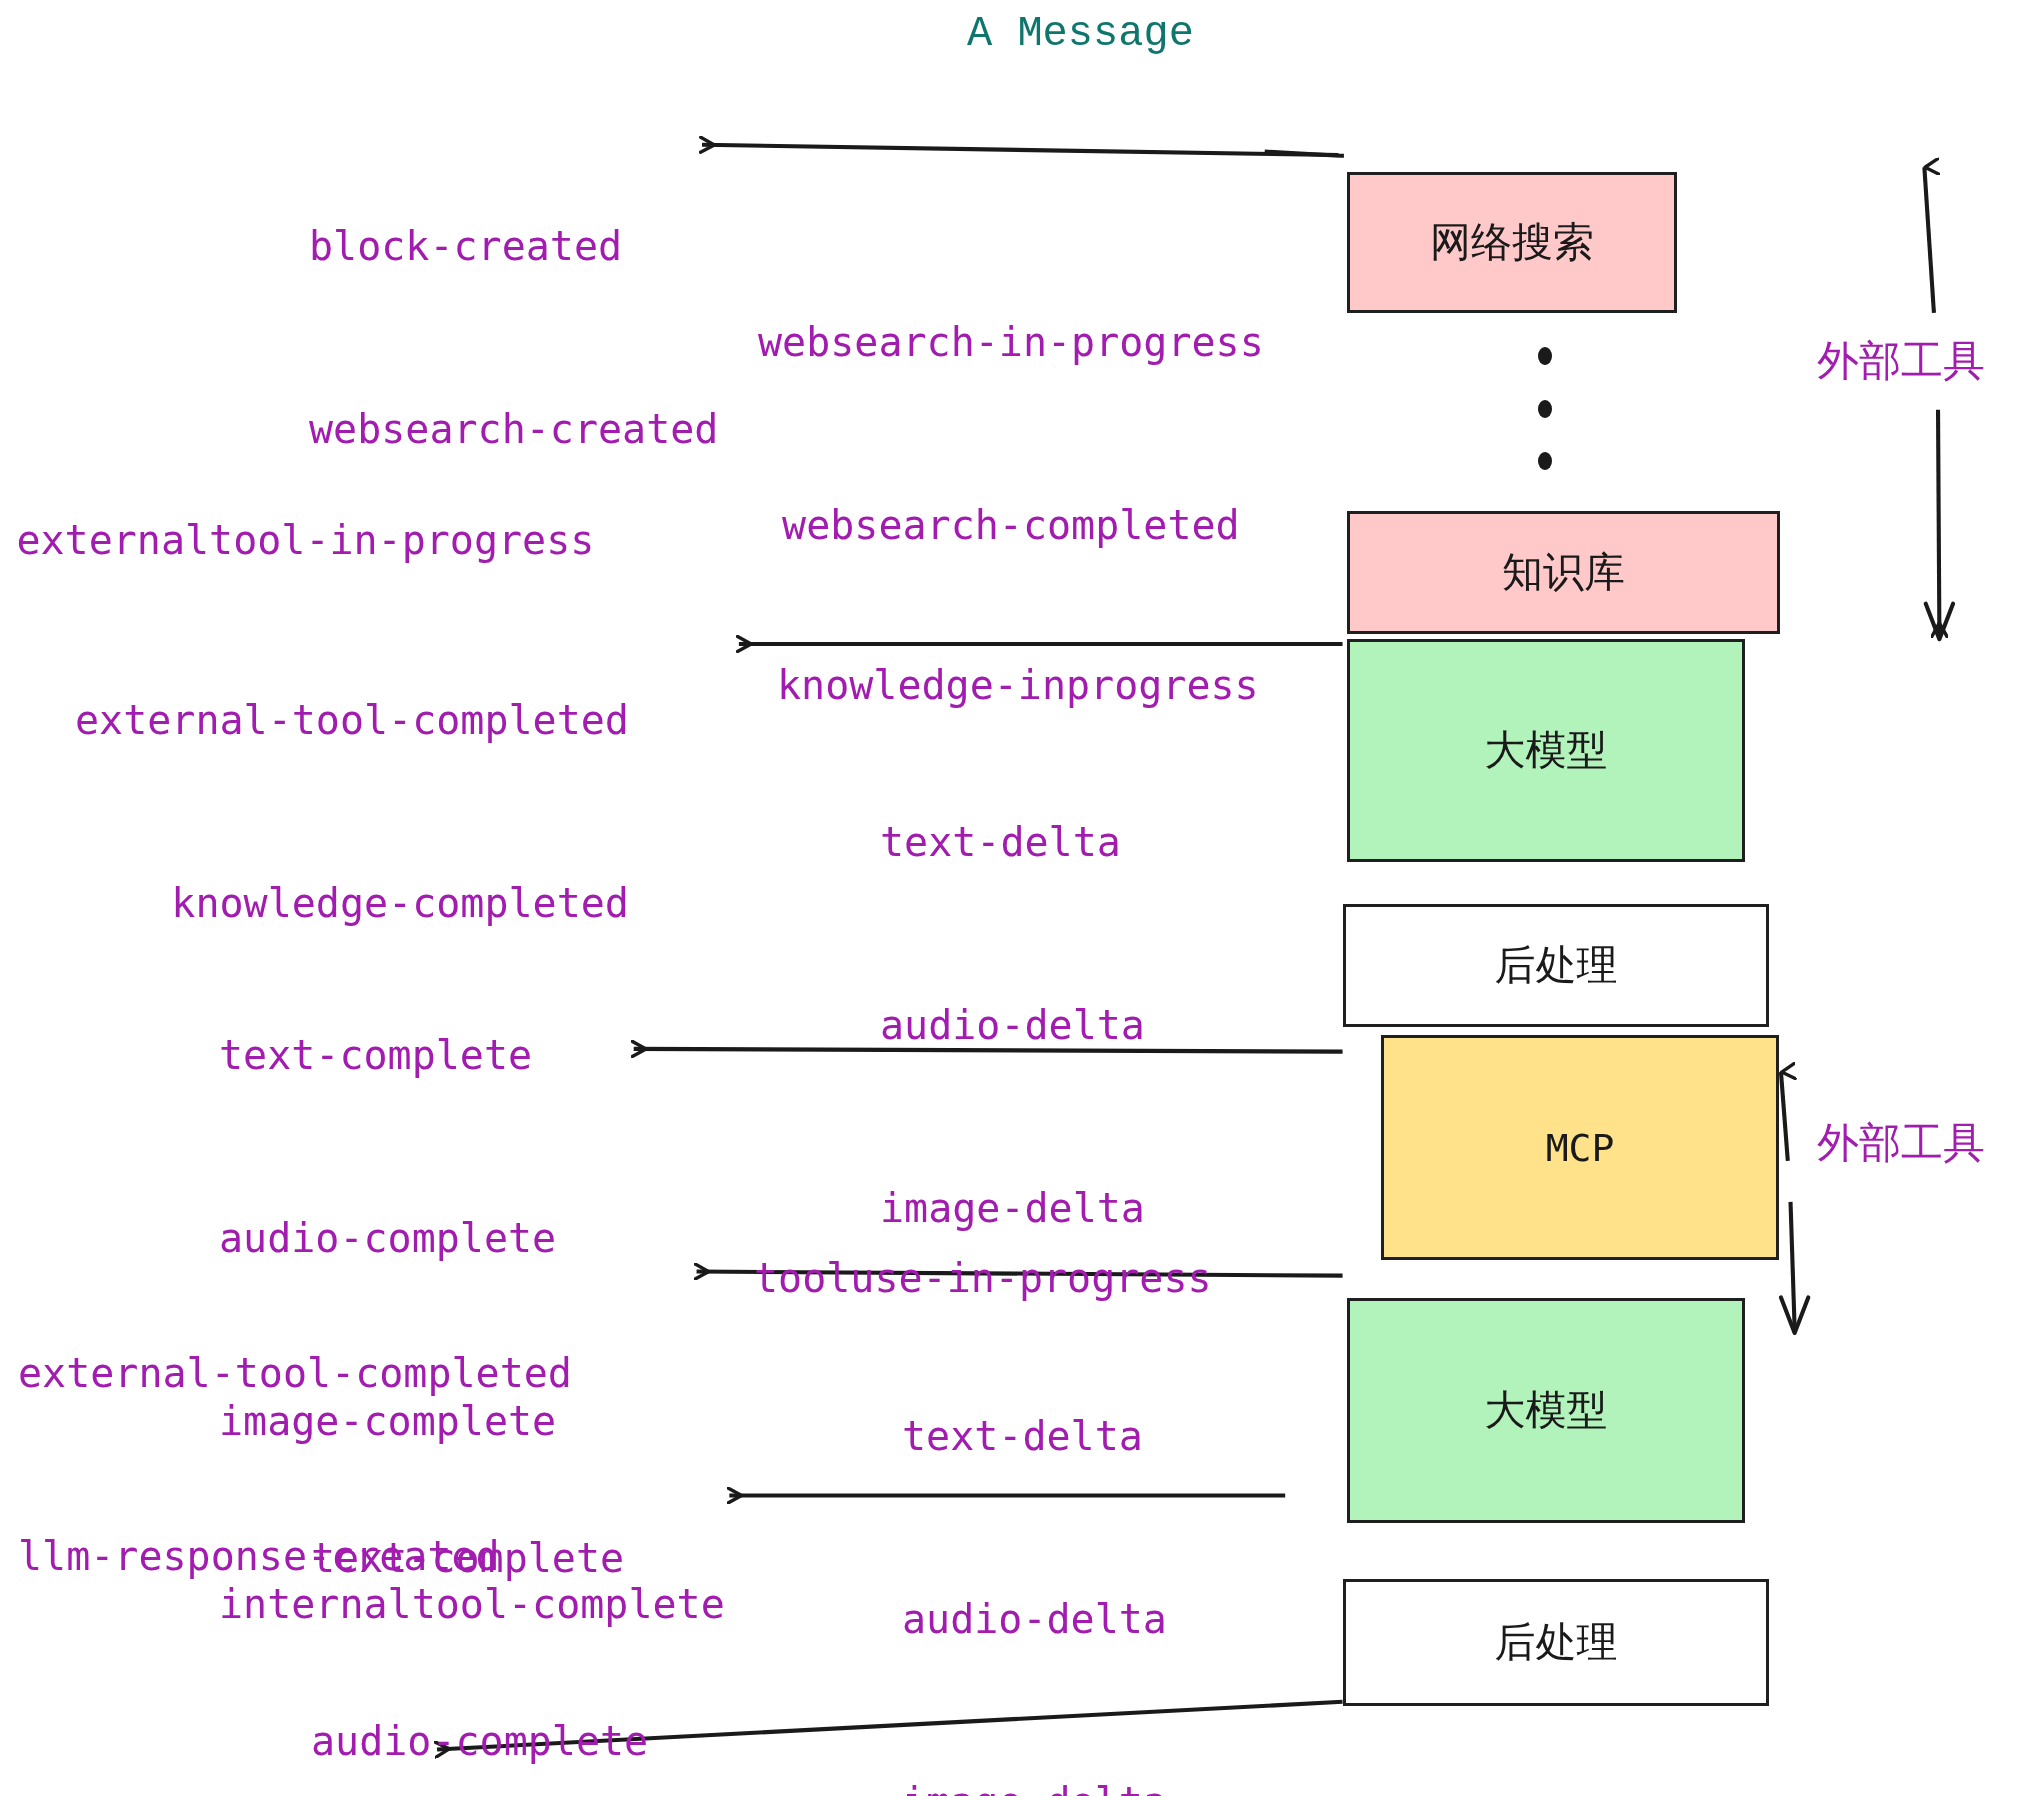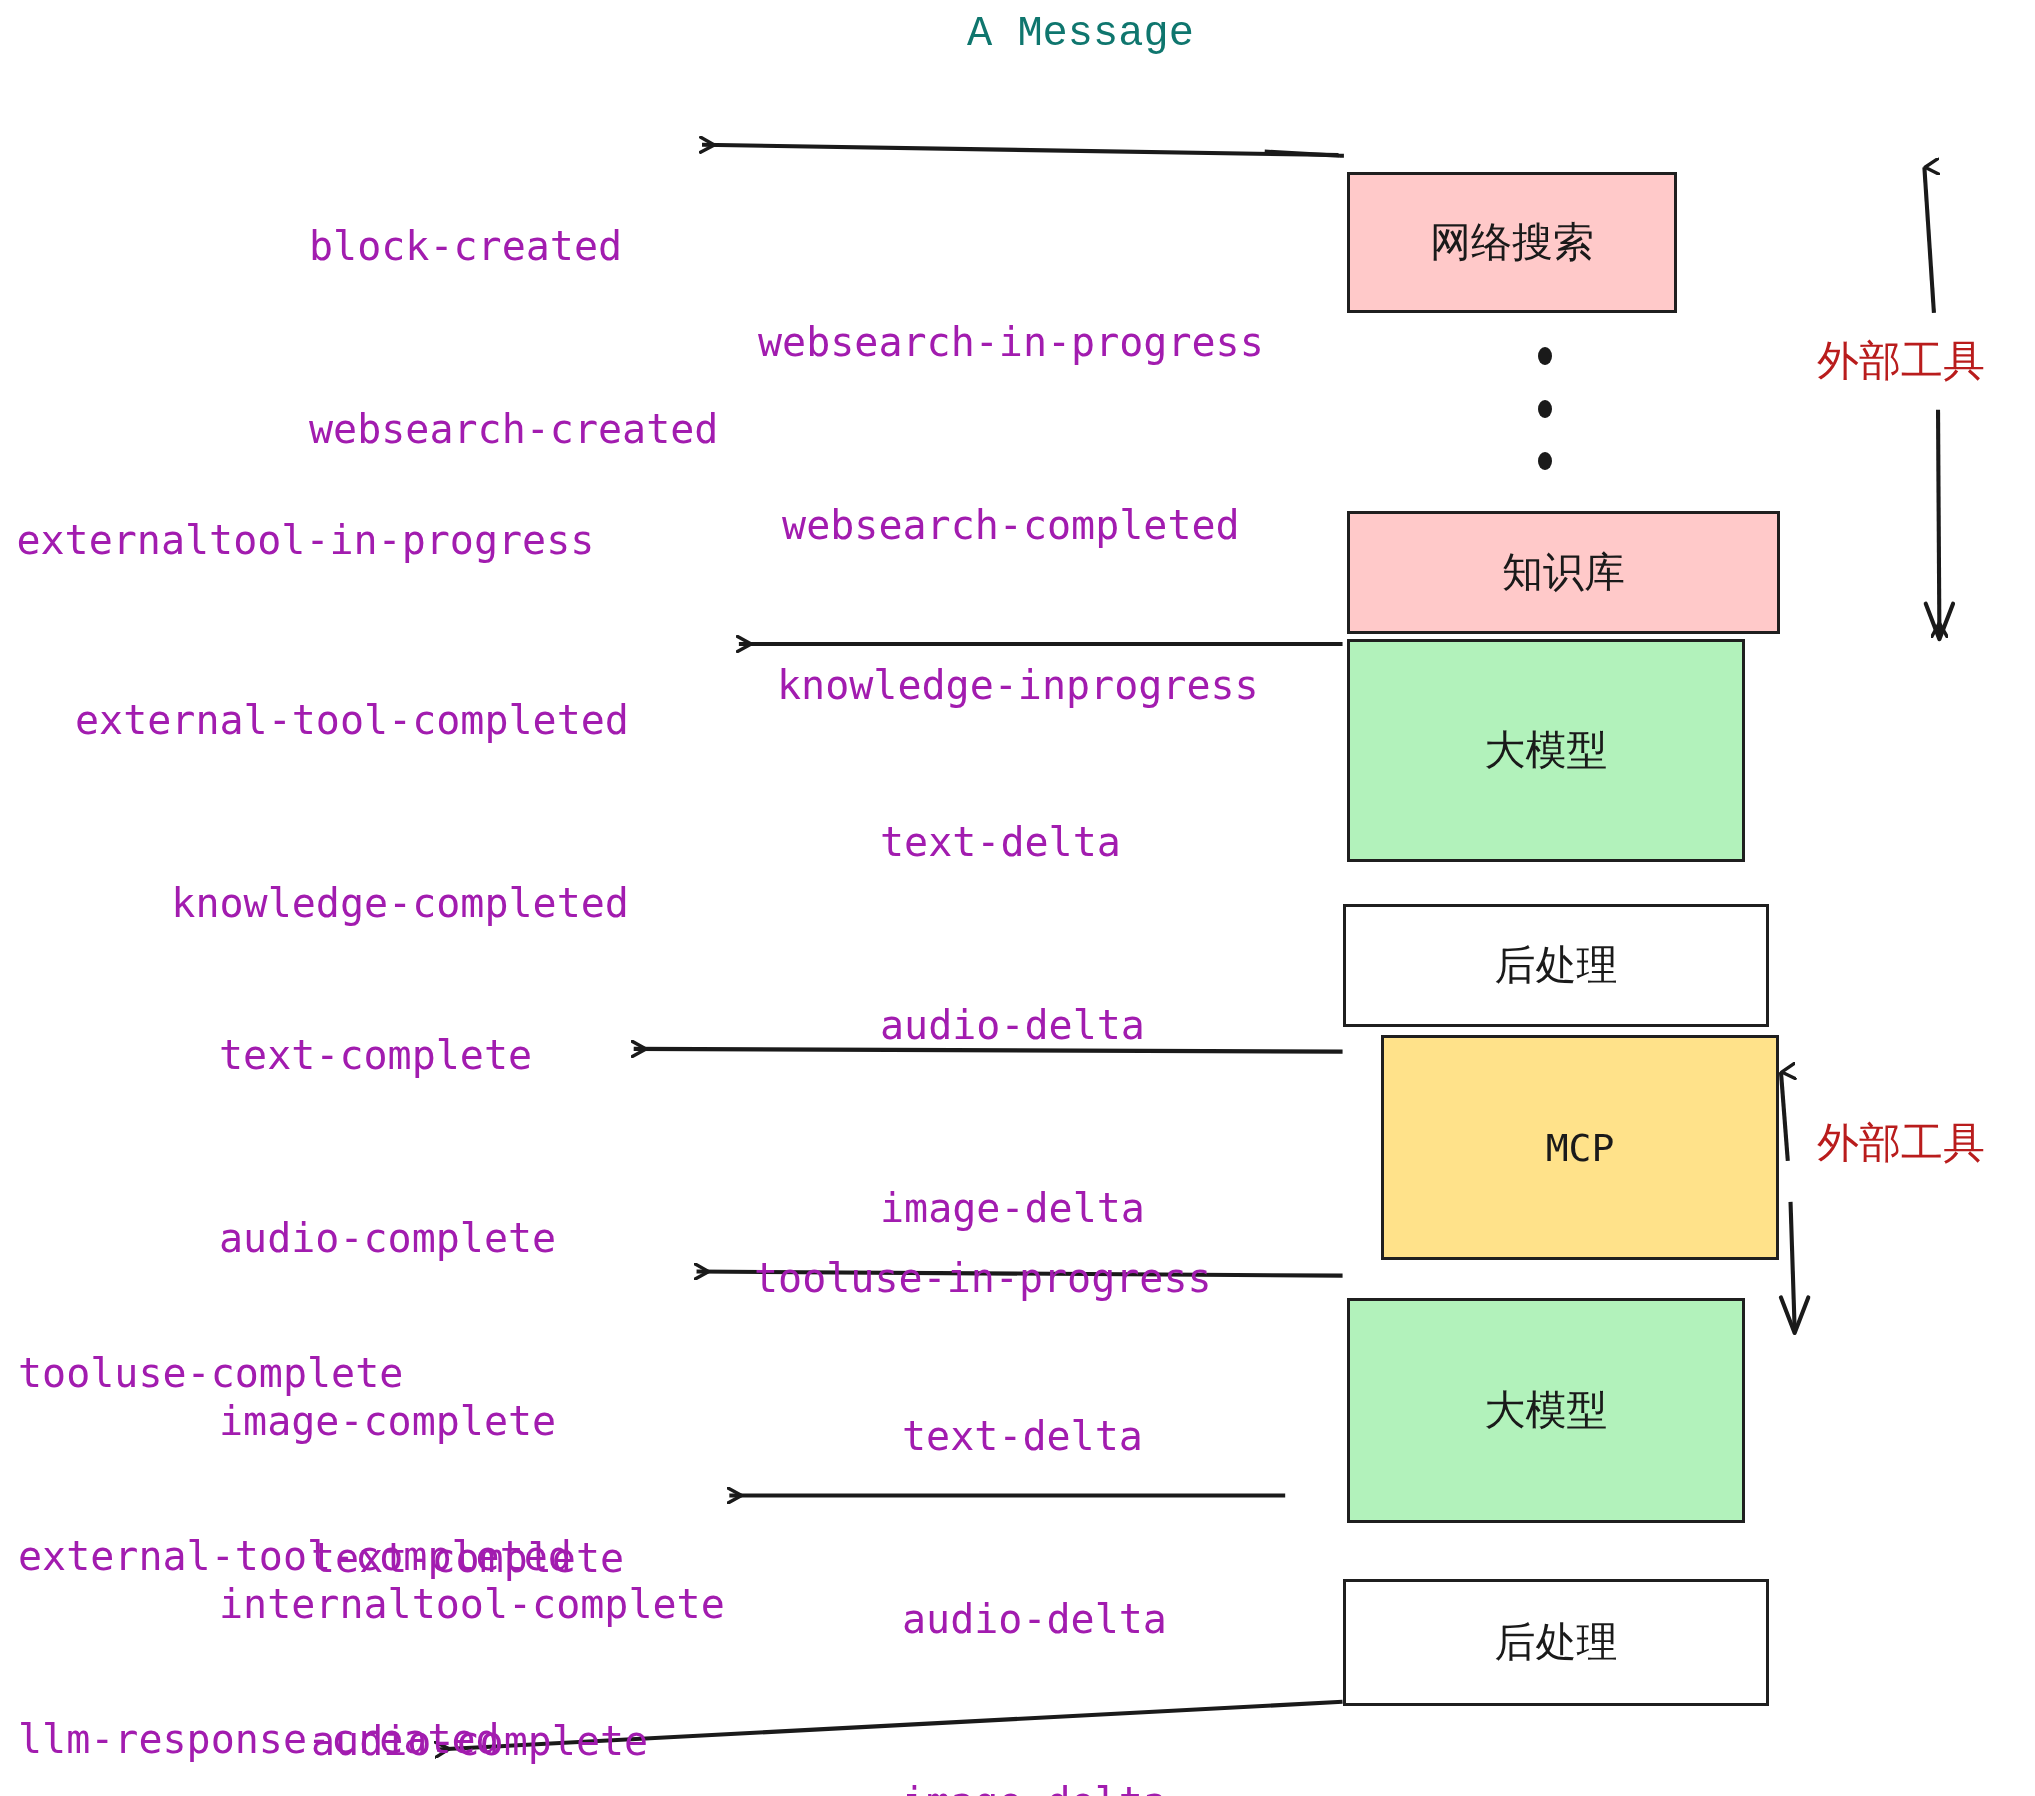--- a/index.html
+++ b/index.html
@@ -38,21 +38,21 @@
     white-space:pre;
   }
   .boxlabel.mcpfont{
     font-family:"DejaVu Sans Mono","Liberation Mono",monospace;
     font-size:38px;
   }
   .sidelabel{
     position:absolute;
     font-family:"DejaVu Sans","Liberation Sans",sans-serif;
     font-size:42px;
-    color:#b91c1c;
+    color:#a21caf;
     white-space:pre;
   }
   .dot{
     position:absolute;
     width:13.7px;height:18px;
     background:#1a1a1a;
     border-radius:50%;
   }
 </style>
 </head>
@@ -185,21 +185,20 @@
     <div>audio-complete</div>
     <div>image-complete</div>
     <div>internaltool-complete</div>
   </div>
 
   <div class="mono" style="left:754px;top:1126px;">
     <div>tooluse-in-progress</div>
   </div>
 
   <div class="mono" style="left:18px;top:1221px;">
-    <div>tooluse-complete</div>
     <div>external-tool-completed</div>
     <div>llm-response-created</div>
   </div>
 
   <div class="mono" style="left:902px;top:1284px;">
     <div>text-delta</div>
     <div>audio-delta</div>
     <div>image-delta</div>
   </div>
 

